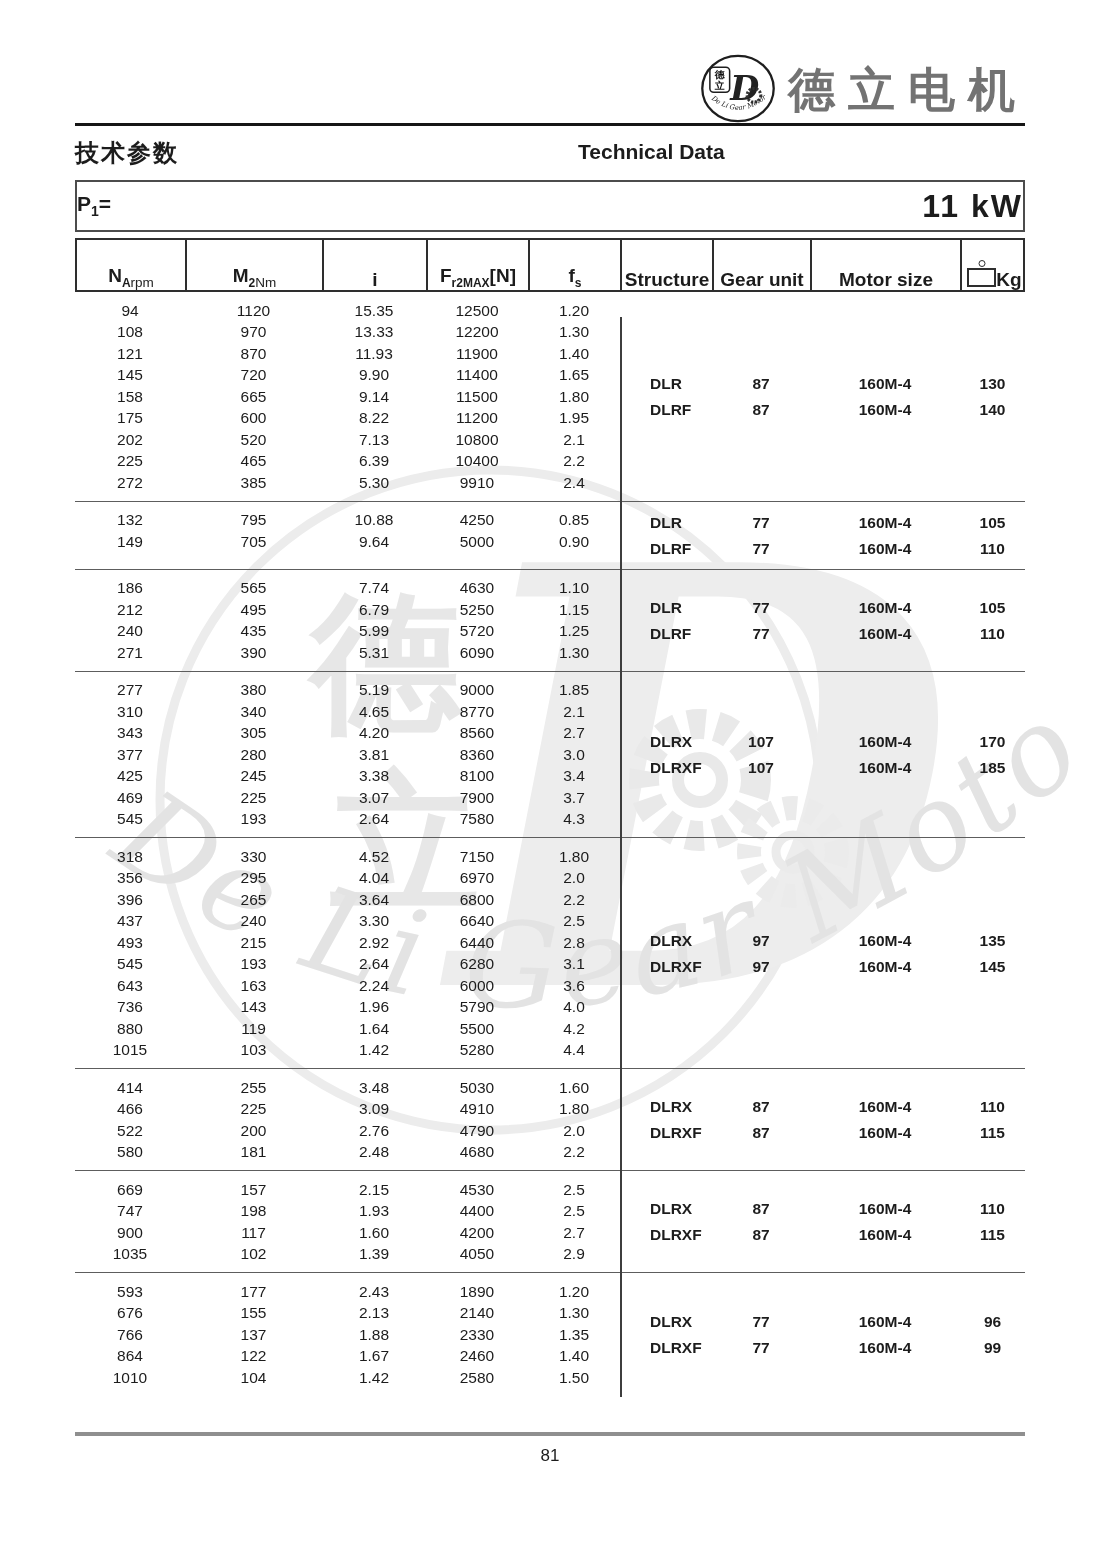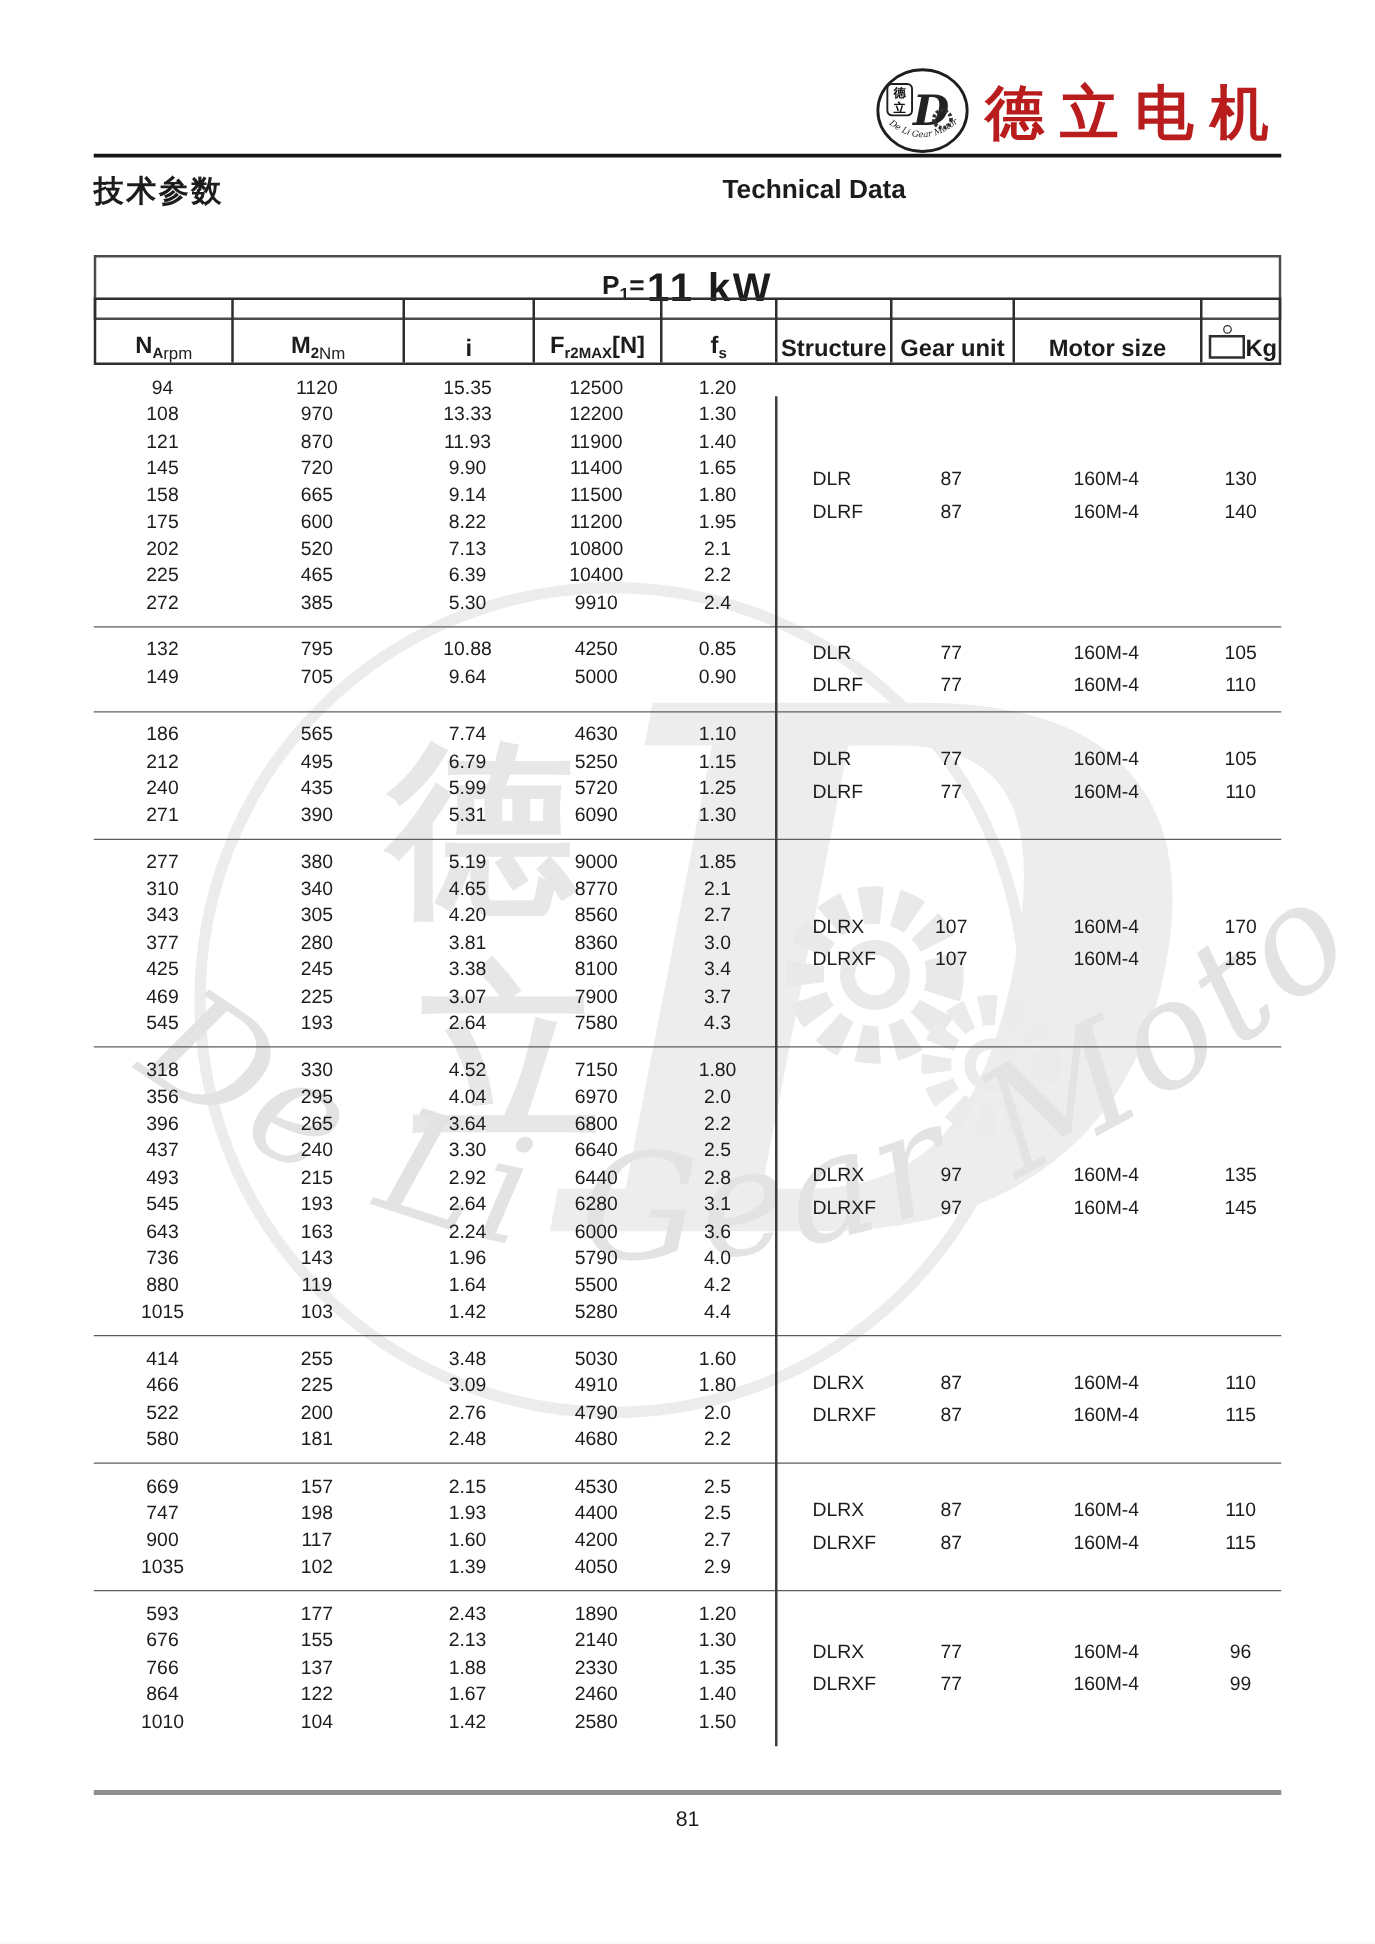--- a/index.html
+++ b/index.html
@@ -14,28 +14,28 @@
   .wm-script{font-family:"DejaVu Serif","Liberation Serif",serif;font-style:italic;}
   
   .brand-row{top:52px;right:72px;display:flex;align-items:center;gap:12px;}
   .emblem{width:76px;height:76px;}
   .emb-ring{fill:none;stroke:#1e1e1e;stroke-width:3;}
   .emb-box{fill:none;stroke:#1e1e1e;stroke-width:2;}
   .emb-zh{font-size:13px;font-weight:bold;fill:#111;text-anchor:middle;font-family:"DejaVu Sans",sans-serif;}
   .emb-d{font-size:44px;font-weight:bold;font-style:italic;fill:#222;text-anchor:middle;font-family:"DejaVu Serif",serif;}
   .emb-gear{fill:none;stroke:#333;stroke-width:4;stroke-dasharray:3 2;}
   .emb-arc{font-size:9px;font-style:italic;fill:#222;font-family:"DejaVu Serif",serif;}
-  .brand-name{font-size:47px;font-weight:bold;letter-spacing:13px;color:#b91c1c;line-height:76px;white-space:nowrap;}
+  .brand-name{font-size:47px;font-weight:bold;letter-spacing:13px;color:#737373;line-height:76px;white-space:nowrap;}
   .top-rule{left:75px;width:950px;top:123px;height:3px;background:#151515;}
   
   .zh-title{left:75px;top:137px;font-size:24px;font-weight:bold;letter-spacing:2px;}
   .en-title{left:578px;top:140px;font-size:21px;font-weight:bold;}
   
   .power-box{left:75px;top:180px;width:946px;height:48px;border:2px solid #4c4c4c;
-    display:flex;align-items:center;justify-content:center;background:transparent;margin-top:24px;}
+    display:flex;align-items:center;justify-content:space-between;background:transparent;}
   .p-small{font-size:21px;font-weight:bold;}
   .p-small sub{font-size:14px;font-weight:bold;}
   .p-big{font-size:32px;font-weight:bold;letter-spacing:2px;margin-left:2px;}
   
   .thead{left:75px;top:238px;width:950px;height:54px;display:grid;
     grid-template-columns:110px 137px 104px 102px 92px 92px 98px 150px 65px;
     border:2px solid #2e2e2e;box-sizing:border-box;background:transparent;}
   .th-cell{border-right:2px solid #2e2e2e;display:flex;flex-direction:row;
     align-items:flex-end;justify-content:center;line-height:1.12;}
   .th-cell:last-child{border-right:none;}
@@ -48,21 +48,21 @@
   
   .data-area{left:75px;top:292px;width:950px;}
   .vline{position:absolute;left:545px;top:25px;height:1080px;width:1.5px;background:#3d3d3d;}
   .block{display:flex;border-bottom:1.5px solid #5d5d5d;padding:8px 0 7px;}
   .block:first-of-type{padding-top:25px;}
   .block:last-of-type{border-bottom:none;}
   .block-left{width:545px;}
   .drow{display:grid;grid-template-columns:110px 137px 104px 102px 92px;height:21.5px;align-items:center;}
   .dcell{text-align:center;font-size:15.5px;}
   .block-right{width:405px;display:flex;flex-direction:column;justify-content:center;}
-  .vrow{display:grid;grid-template-columns:92px 98px 150px 65px;height:26px;align-items:center;}
+  .vrow{display:grid;grid-template-columns:92px 98px 150px 65px;height:26px;align-items:center;font-weight:bold;}
   .vcell{text-align:center;font-size:15.5px;}
   .vstruct{text-align:left;padding-left:30px;}
   
   .footer-rule{left:75px;width:950px;top:1432px;height:4px;background:#8f8f8f;}
   .page-num{left:0;width:1100px;top:1446px;text-align:center;font-size:17px;color:#1c1c1c;}
 </style>
 </head>
 <body>
 
 <div class="page">

